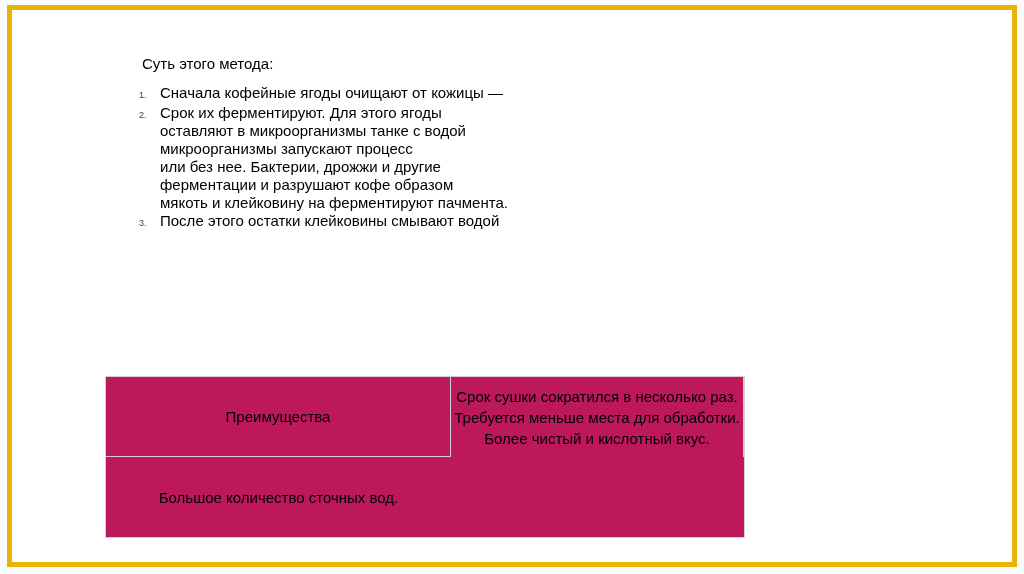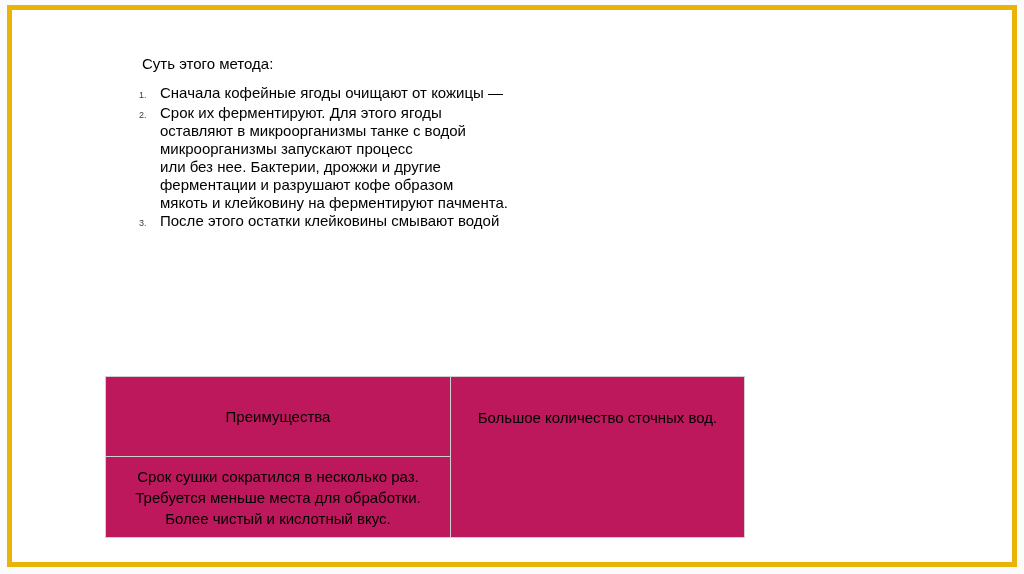--- a/index.html
+++ b/index.html
@@ -106,25 +106,25 @@
         <div class="list-line">После этого остатки клейковины смывают водой</div>
       </div>
     </div>
 
   </div>
 
   <div class="proscons-table">
     <div class="cell col0 row0">
       <span>Преимущества</span>
     </div>
-    <div class="cell">
-      <span class="cell-line">Большое количество сточных вод.</span>
-    </div>
     <div class="cell col0">
       <div>
         <span class="cell-line">Срок сушки сократился в несколько раз.</span>
         <span class="cell-line">Требуется меньше места для обработки.</span>
         <span class="cell-line">Более чистый и кислотный вкус.</span>
       </div>
     </div>
+    <div class="cell">
+      <span class="cell-line">Большое количество сточных вод.</span>
+    </div>
   </div>
 
 </div>
 
 </body></html>

